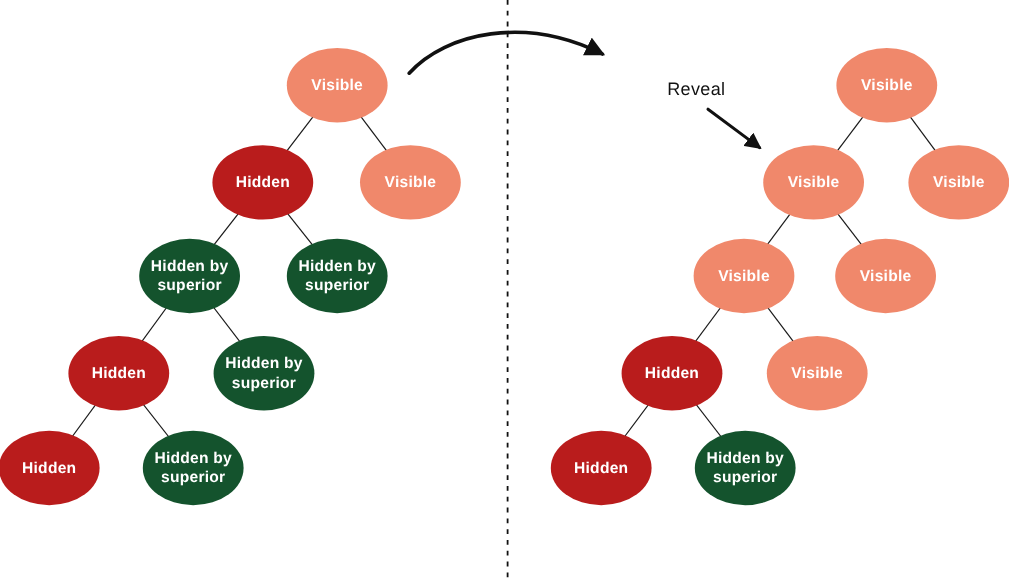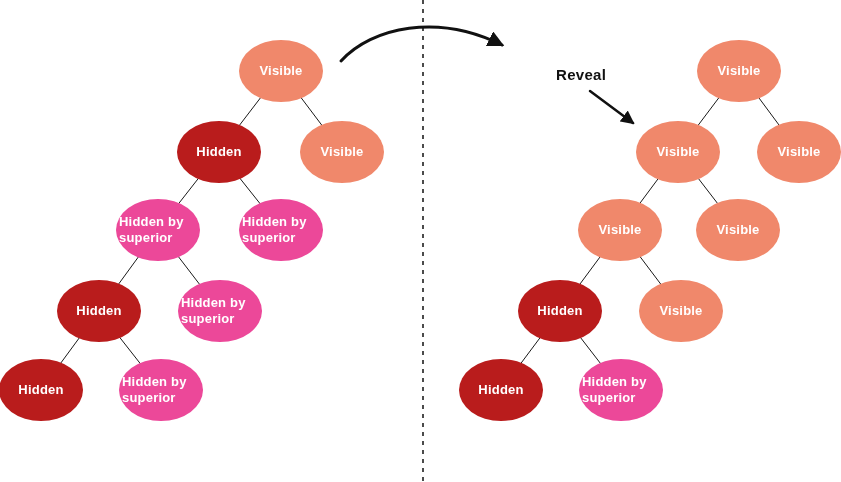--- a/index.html
+++ b/index.html
@@ -22,38 +22,39 @@
     z-index: 0;
   }
   .node {
     position: absolute;
     width: 84px;
     height: 62px;
     border-radius: 50%;
     display: flex;
     align-items: center;
     justify-content: center;
+    text-align: center;
     color: #ffffff;
     font-size: 13px;
     font-weight: 600;
     line-height: 1.25;
     letter-spacing: 0.2px;
     z-index: 1;
     padding: 0 3px;
     box-sizing: border-box;
   }
   .s-visible { background: #F0886B; }
   .s-hidden { background: #b91c1c; }
-  .s-hbs { background: #ec4899; }
+  .s-hbs { background: #14532d; }
   .reveal-label {
     position: absolute;
     left: 556px;
     top: 66px;
     font-size: 15px;
-    font-weight: 700;
+    font-weight: 400;
     color: #111111;
     letter-spacing: 0.3px;
     z-index: 2;
   }
 </style>
 </head>
 <body>
 
 <div class="canvas">
 

